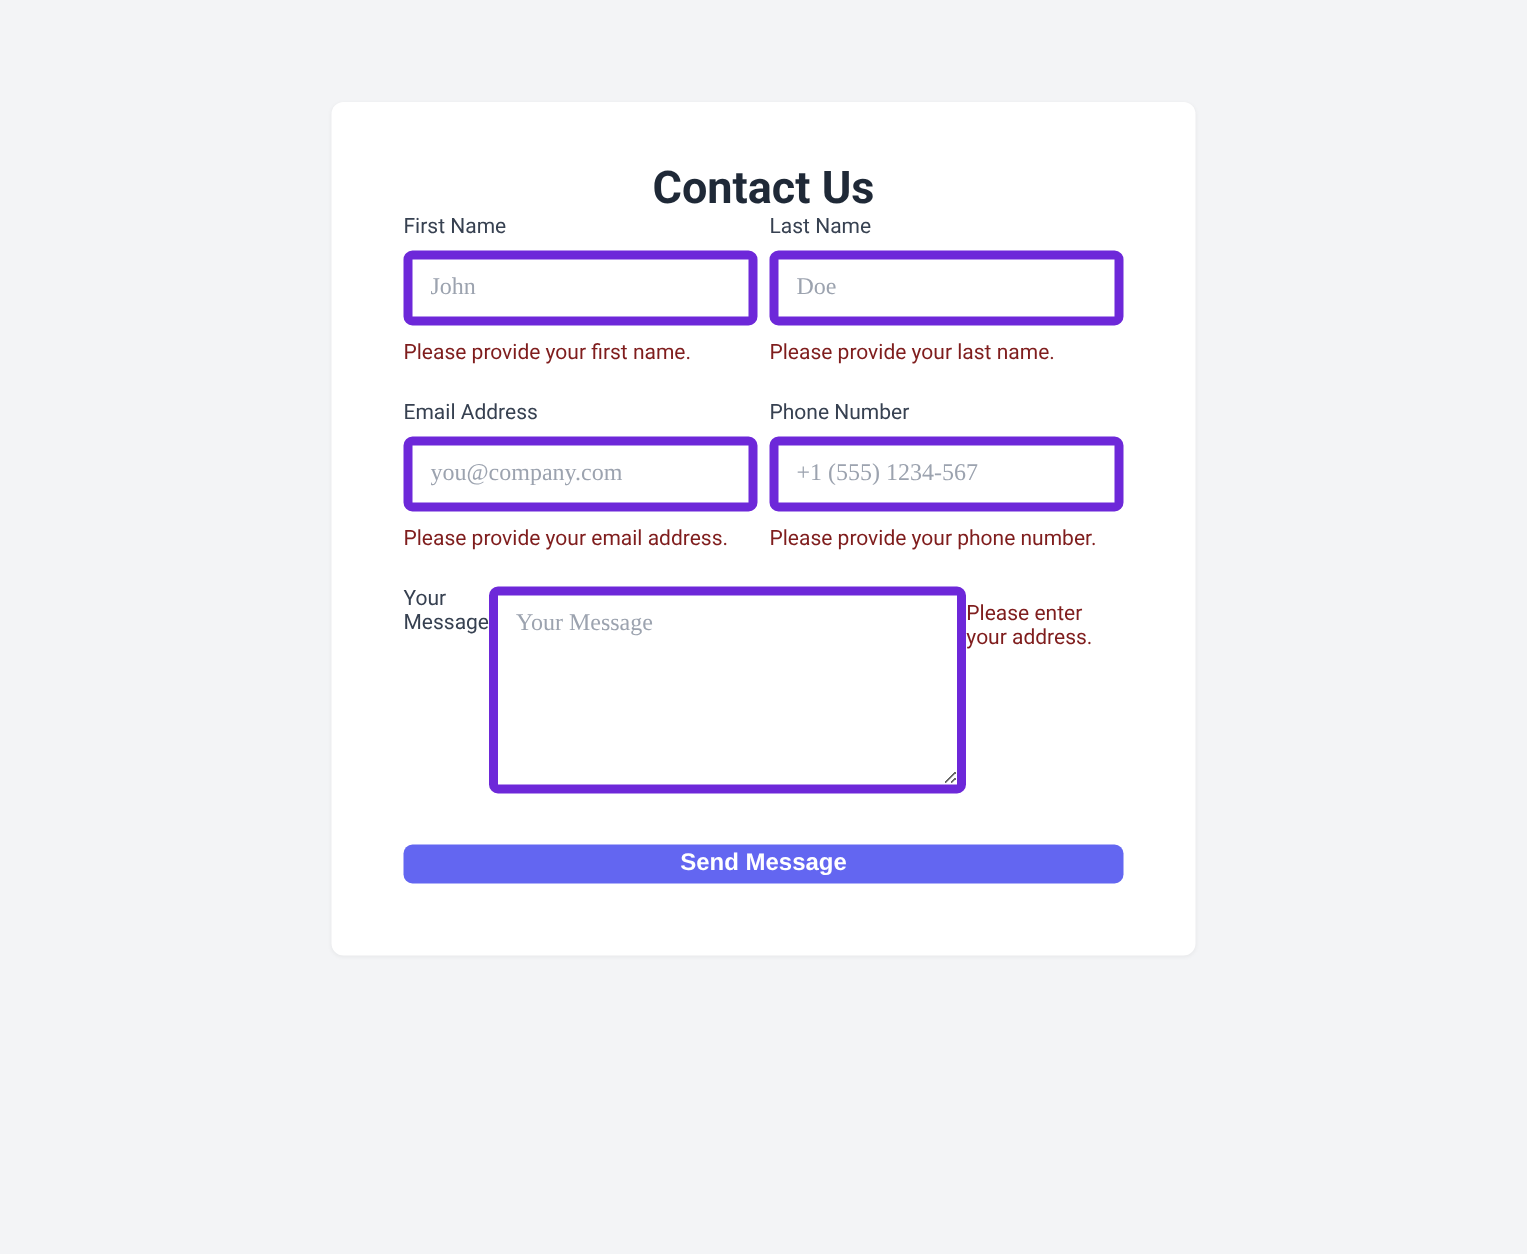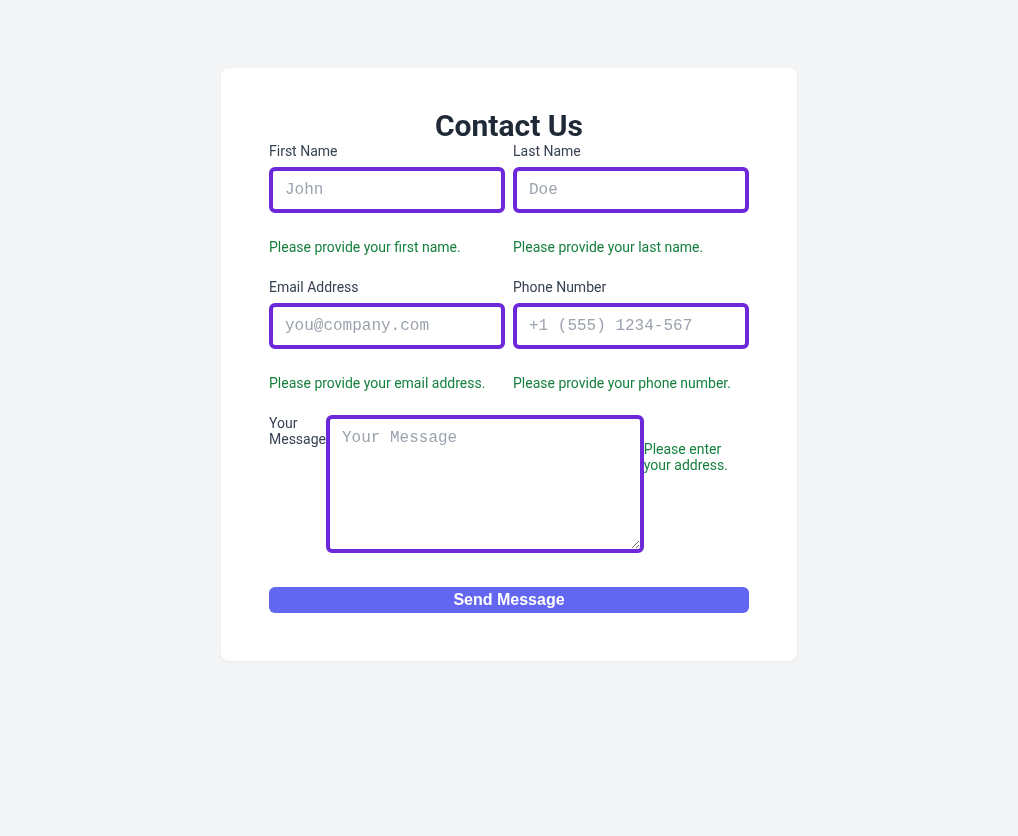--- a/index.html
+++ b/index.html
@@ -55,38 +55,38 @@
     }
     label {
       font-size: 14px;
       color: #374151;
       margin-bottom: 8px;
     }
     input, textarea {
       width: 100%;
       padding: 10px 12px;
       font-size: 16px;
-      border: 4px solid #6d28d9;
+      border: 6px solid #6d28d9;
       border-radius: 6px;
       background-color: #fff;
       color: #111827;
-      font-family: Liberation Mono, monospace;
+      font-family: Liberation Serif, serif;
       outline: none;
     }
     input::placeholder, textarea::placeholder {
       color: #9ca3af;
     }
     textarea {
       resize: vertical;
       min-height: 138px;
     }
     .error {
       font-size: 14px;
-      color: #15803d;
-      margin-top: 26px;
+      color: #7f1d1d;
+      margin-top: 10px;
     }
     .submit-btn {
       width: 100%;
       padding: 4px;
       background-color: #6366f1;
       color: #ffffff;
       font-size: 16px;
       font-weight: 600;
       border: none;
       border-radius: 6px;

